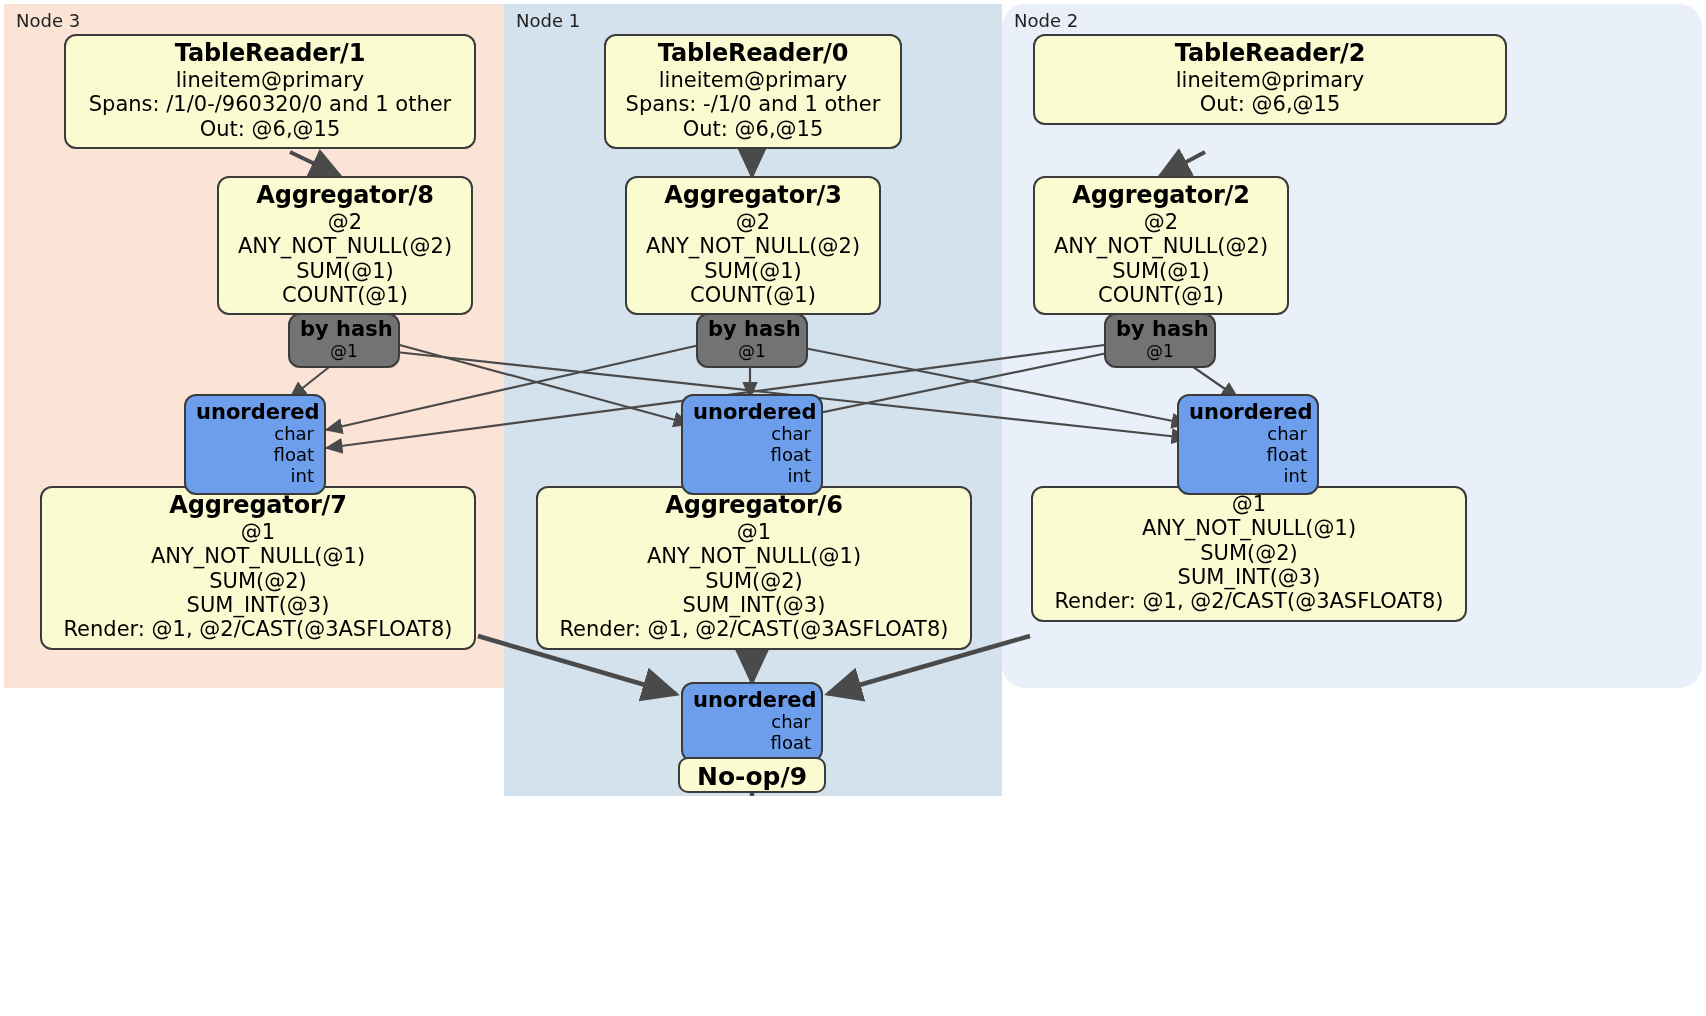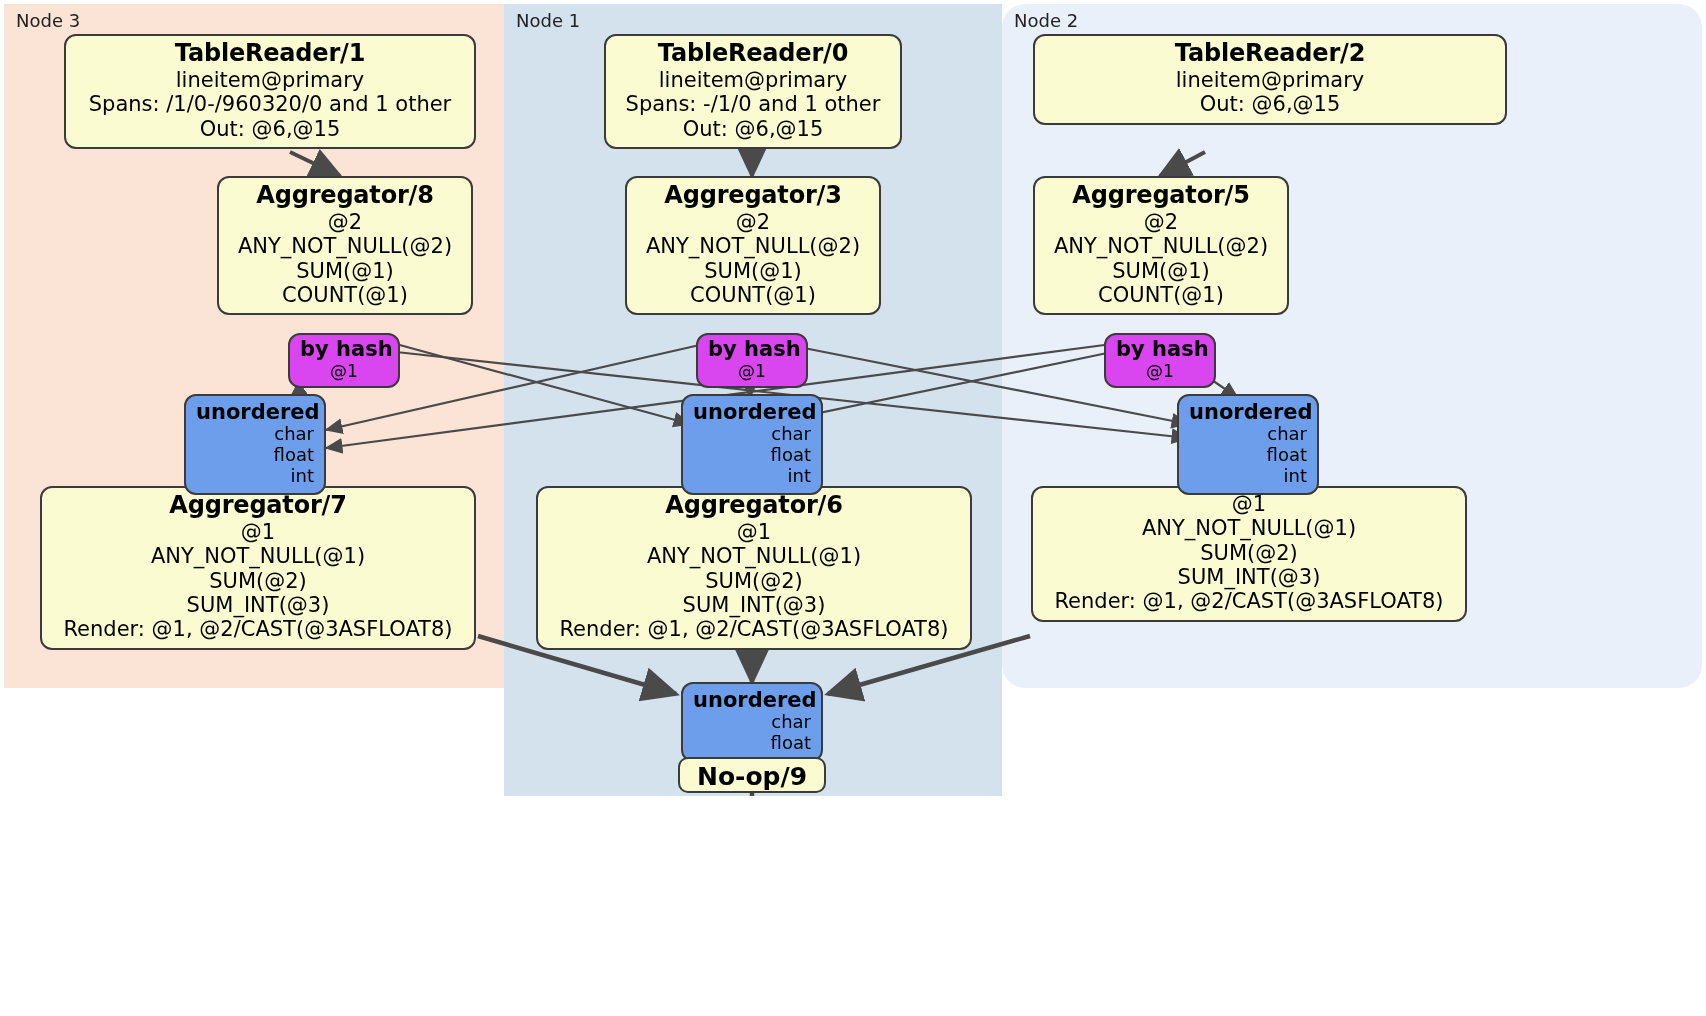--- a/index.html
+++ b/index.html
@@ -65,30 +65,29 @@
     font-size: 24px;
     letter-spacing: -0.2px;
   }
   .proc .line {
     font-size: 21px;
   }
 
   .router {
     position: absolute;
     box-sizing: border-box;
-    background: #d946ef;
+    background: #737373;
     border: 2px solid #3b3b3b;
     border-radius: 12px;
     text-align: center;
     color: #000000;
     padding: 3px 10px 5px 10px;
     line-height: 1.14;
     white-space: nowrap;
     z-index: 5;
-    margin-top: 20px;
   }
   .router .title { font-weight: bold; font-size: 21px; }
   .router .line  { font-size: 17px; }
 
   .sync {
     position: absolute;
     box-sizing: border-box;
     background: #6d9eeb;
     border: 2px solid #3b3b3b;
     border-radius: 12px;
@@ -205,21 +204,21 @@
 
   <div class="proc" style="left:625px; top:176px; width:256px;">
     <div class="title">Aggregator/3</div>
     <div class="line">@2</div>
     <div class="line">ANY_NOT_NULL(@2)</div>
     <div class="line">SUM(@1)</div>
     <div class="line">COUNT(@1)</div>
   </div>
 
   <div class="proc" style="left:1033px; top:176px; width:256px;">
-    <div class="title">Aggregator/5</div>
+    <div class="title">Aggregator/2</div>
     <div class="line">@2</div>
     <div class="line">ANY_NOT_NULL(@2)</div>
     <div class="line">SUM(@1)</div>
     <div class="line">COUNT(@1)</div>
   </div>
 
   <div class="router" style="left:288px; top:313px; width:112px;">
     <div class="title">by hash</div>
     <div class="line">@1</div>
   </div>

